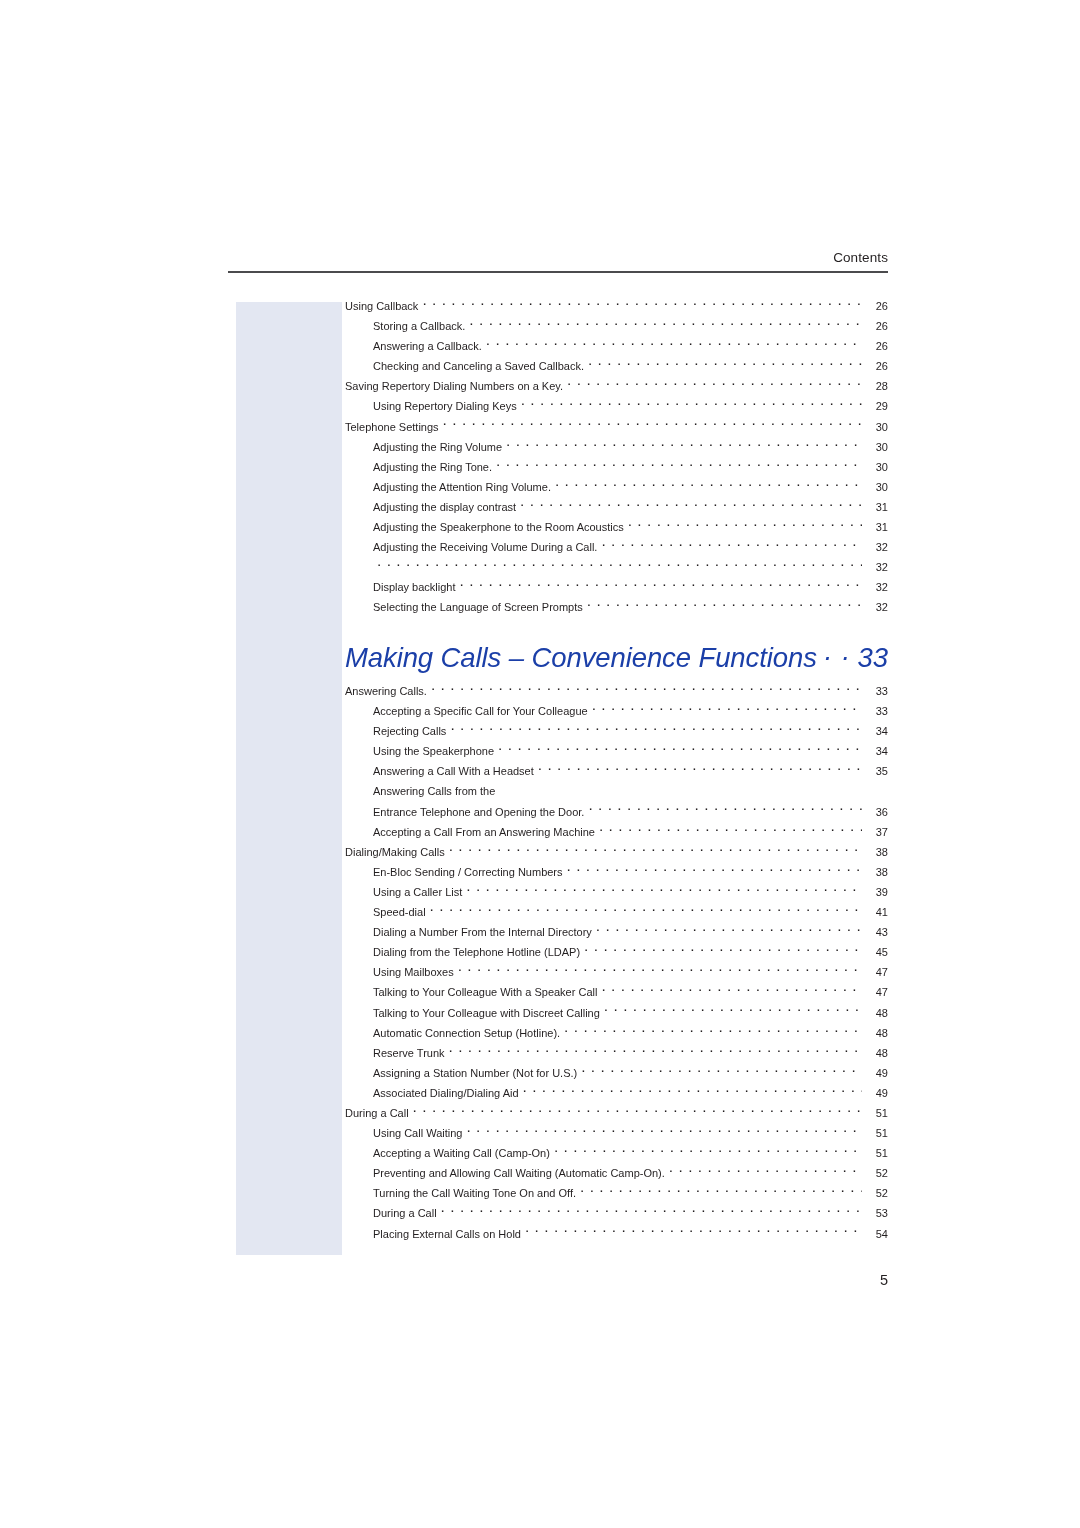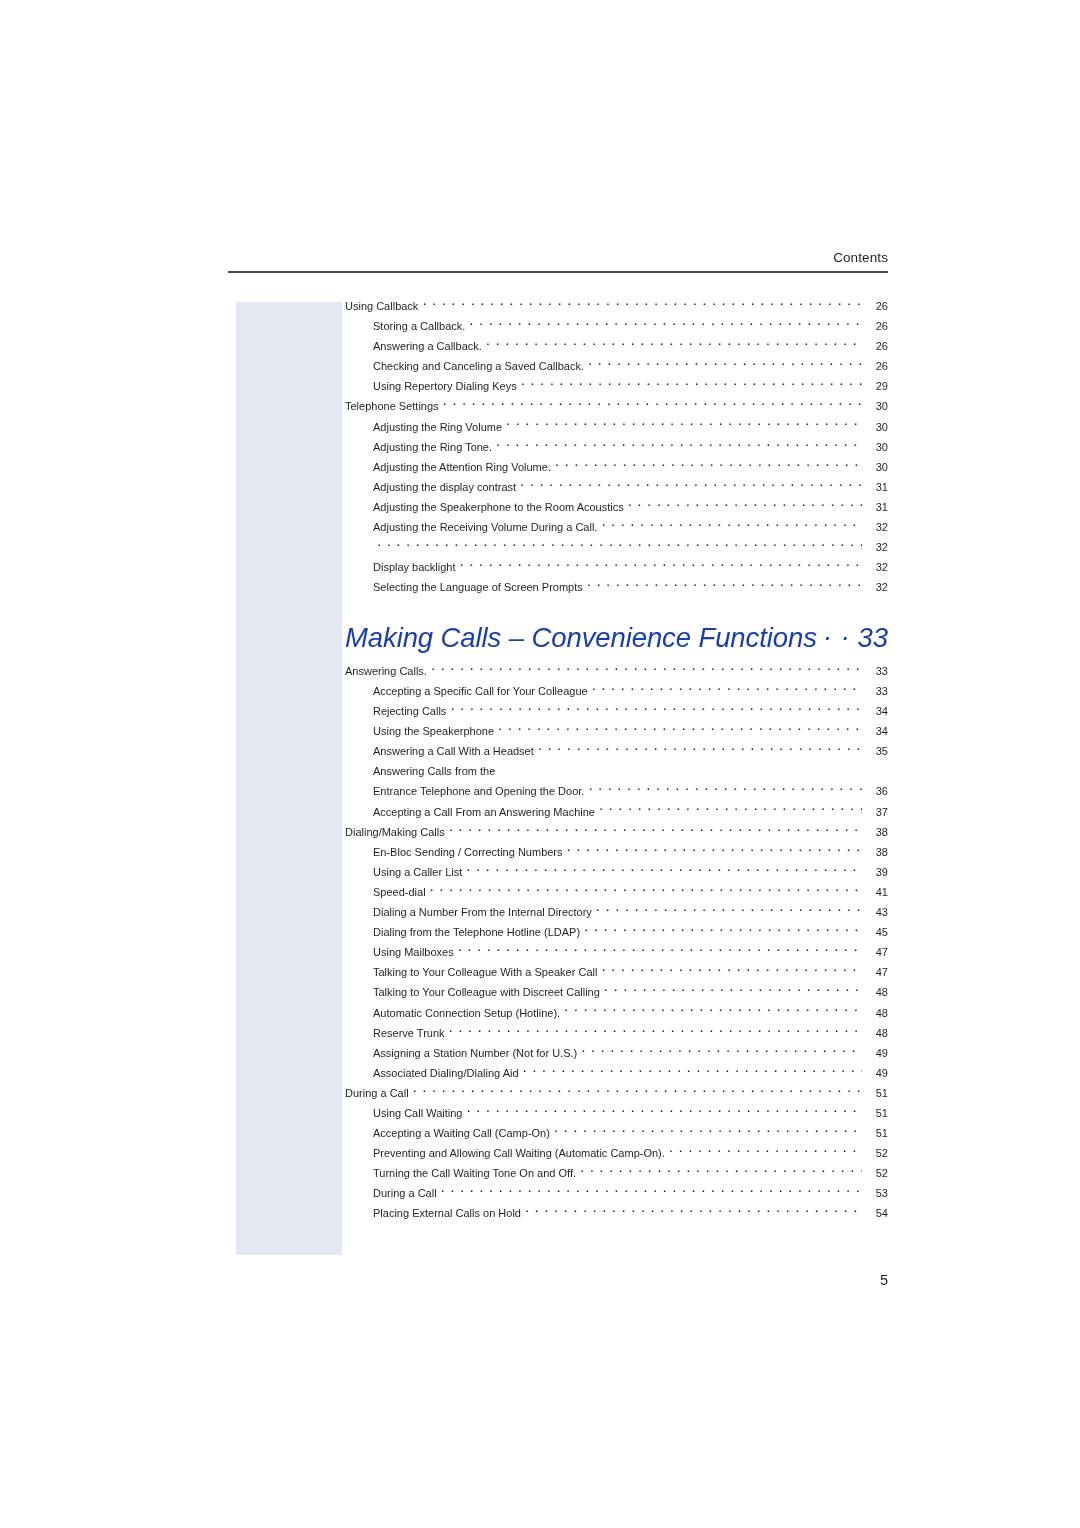--- a/index.html
+++ b/index.html
@@ -165,20 +165,25 @@
         <div class="toc-line lvl2">
           <span class="toc-text">Answering a Callback.</span>
           <span class="leader"></span>
           <span class="toc-page">26</span>
         </div>
         <div class="toc-line lvl2">
           <span class="toc-text">Checking and Canceling a Saved Callback.</span>
           <span class="leader"></span>
           <span class="toc-page">26</span>
         </div>
+        <div class="toc-line lvl1">
+          <span class="toc-text">Saving Repertory Dialing Numbers on a Key.</span>
+          <span class="leader"></span>
+          <span class="toc-page">28</span>
+        </div>
         <div class="toc-line lvl2">
           <span class="toc-text">Using Repertory Dialing Keys</span>
           <span class="leader"></span>
           <span class="toc-page">29</span>
         </div>
         <div class="toc-line lvl1">
           <span class="toc-text">Telephone Settings</span>
           <span class="leader"></span>
           <span class="toc-page">30</span>
         </div>

